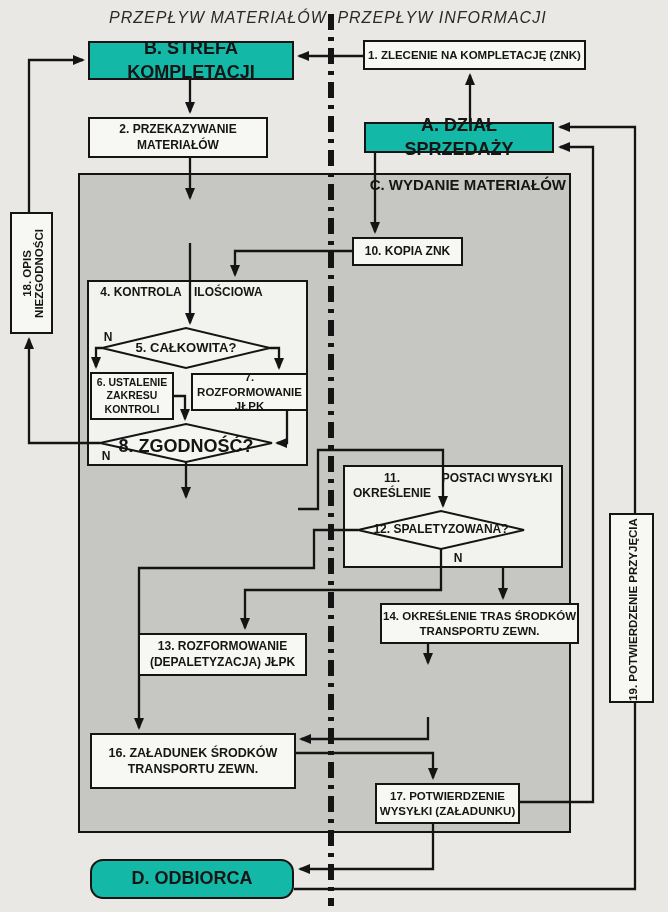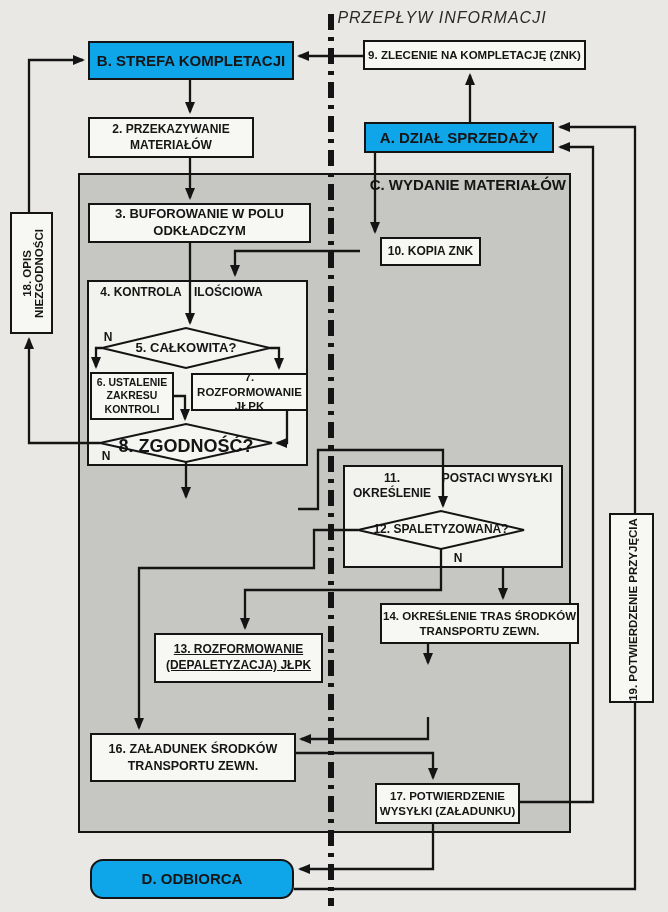--- a/index.html
+++ b/index.html
@@ -15,33 +15,34 @@
   .region{position:absolute;border:2px solid #141414;box-sizing:border-box;}
   .region-c{background:#c6c6c2;}
   .region-inner{background:#f2f2ee;}
   svg.wires{position:absolute;left:0;top:0;}
   .box{
     position:absolute;box-sizing:border-box;border:2px solid #141414;
     background:#f7f7f3;display:flex;align-items:center;justify-content:center;
     text-align:center;font-weight:bold;font-size:12px;line-height:1.3;
     white-space:pre-line;
   }
-  .box.shaded{background:#0ea5e9;font-size:15px;}
+  .box.shaded{background:#14b8a6;font-size:18px;}
   .lbl{
     position:absolute;font-weight:bold;text-align:center;white-space:pre-line;
     line-height:1.25;
   }
   .vwrap{position:absolute;display:flex;align-items:center;justify-content:center;
     transform:rotate(-90deg);text-align:center;font-weight:bold;white-space:pre-line;}
 </style>
 </head>
 <body>
 
 <div class="stage">
 
+  <div class="hdr" style="left:80px;top:9px;width:276px;">PRZEPŁYW MATERIAŁÓW</div>
   <div class="hdr" style="left:332px;top:9px;width:220px;">PRZEPŁYW INFORMACJI</div>
 
   <div class="region region-c" style="left:78px;top:173px;width:493px;height:660px;"></div>
   <div class="region region-inner" style="left:87px;top:280px;width:221px;height:186px;"></div>
   <div class="region region-inner" style="left:343px;top:465px;width:220px;height:103px;"></div>
 
   <svg class="wires" width="668" height="912" viewBox="0 0 668 912">
     <defs>
       <marker id="ah" markerUnits="userSpaceOnUse" markerWidth="14" markerHeight="12" refX="10" refY="5" orient="auto">
         <path d="M0,0 L12,5 L0,10 Z" fill="#141414"></path>
@@ -81,25 +82,23 @@
     <polygon points="100,443 186,424 272,443 186,462" fill="#f5f5f1" stroke="#141414" stroke-width="2"></polygon>
     <polygon points="358,530 441,511 524,530 441,549" fill="#f5f5f1" stroke="#141414" stroke-width="2"></polygon>
   </svg>
 
   <div class="box shaded" style="left:88px;top:41px;width:206px;height:39px;">B. STREFA KOMPLETACJI</div>
   <div class="box shaded" style="left:364px;top:122px;width:190px;height:31px;">A. DZIAŁ SPRZEDAŻY</div>
   <div class="box shaded" style="left:90px;top:859px;width:204px;height:40px;border-radius:13px;">D. ODBIORCA</div>
 
   <div class="lbl" style="left:340px;top:176px;width:226px;font-size:15px;text-align:right;">C. WYDANIE MATERIAŁÓW</div>
 
-  <div class="box" style="left:363px;top:40px;width:223px;height:30px;font-size:11.5px;">9. ZLECENIE NA KOMPLETACJĘ (ZNK)</div>
-  <div class="box" style="left:88px;top:117px;width:166px;height:41px;">2. PRZEKAZYWANIE MATERIAŁÓW</div>
-  <div class="box" style="left:88px;top:203px;width:223px;height:40px;font-size:13px;">3. BUFOROWANIE W POLU
-ODKŁADCZYM</div>
-  <div class="box" style="left:380px;top:237px;width:101px;height:29px;text-align:right;">10. KOPIA ZNK</div>
+  <div class="box" style="left:363px;top:40px;width:223px;height:30px;font-size:11.5px;">1. ZLECENIE NA KOMPLETACJĘ (ZNK)</div>
+  <div class="box" style="left:88px;top:117px;width:180px;height:41px;">2. PRZEKAZYWANIE MATERIAŁÓW</div>
+  <div class="box" style="left:352px;top:237px;width:111px;height:29px;text-align:right;">10. KOPIA ZNK</div>
 
   <div class="lbl" style="left:97px;top:285px;width:88px;font-size:12px;">4. KONTROLA</div>
   <div class="lbl" style="left:194px;top:285px;width:68px;font-size:12px;">ILOŚCIOWA</div>
 
   <div class="lbl" style="left:116px;top:340px;width:140px;font-size:13px;">5. CAŁKOWITA?</div>
   <div class="lbl" style="left:98px;top:330px;width:20px;font-size:12px;">N</div>
   <div class="lbl" style="left:116px;top:435px;width:140px;font-size:18px;">8. ZGODNOŚĆ?</div>
   <div class="lbl" style="left:96px;top:449px;width:20px;font-size:12px;">N</div>
   <div class="lbl" style="left:366px;top:522px;width:150px;font-size:12px;">12. SPALETYZOWANA?</div>
   <div class="lbl" style="left:448px;top:551px;width:20px;font-size:12px;">N</div>
@@ -111,25 +110,25 @@
 JŁPK</div>
 
   <div class="box" style="left:10px;top:212px;width:43px;height:122px;"></div>
   <div class="vwrap" style="left:-29.5px;top:251.5px;width:122px;height:43px;font-size:11.5px;">18. OPIS
 NIEZGODNOŚCI</div>
 
 
   <div class="lbl" style="left:347px;top:471px;width:90px;font-size:12px;">11. OKREŚLENIE</div>
   <div class="lbl" style="left:441px;top:471px;width:112px;font-size:12px;">POSTACI WYSYŁKI</div>
 
-  <div class="box" style="left:154px;top:633px;width:169px;height:50px;text-decoration:underline;">13. ROZFORMOWANIE
+  <div class="box" style="left:138px;top:633px;width:169px;height:43px;">13. ROZFORMOWANIE
 (DEPALETYZACJA) JŁPK</div>
   <div class="box" style="left:380px;top:603px;width:199px;height:41px;font-size:11.5px;">14. OKREŚLENIE TRAS ŚRODKÓW
 TRANSPORTU ZEWN.</div>
-  <div class="box" style="left:90px;top:733px;width:206px;height:49px;font-size:12.5px;">16. ZAŁADUNEK ŚRODKÓW
+  <div class="box" style="left:90px;top:733px;width:206px;height:56px;font-size:12.5px;">16. ZAŁADUNEK ŚRODKÓW
 TRANSPORTU ZEWN.</div>
   <div class="box" style="left:375px;top:783px;width:145px;height:41px;font-size:11.5px;">17. POTWIERDZENIE
 WYSYŁKI (ZAŁADUNKU)</div>
 
   <div class="box" style="left:609px;top:513px;width:45px;height:190px;"></div>
   <div class="vwrap" style="left:536.5px;top:586.5px;width:190px;height:45px;font-size:11.5px;">19. POTWIERDZENIE PRZYJĘCIA</div>
 
 </div>
 
 </body></html>

